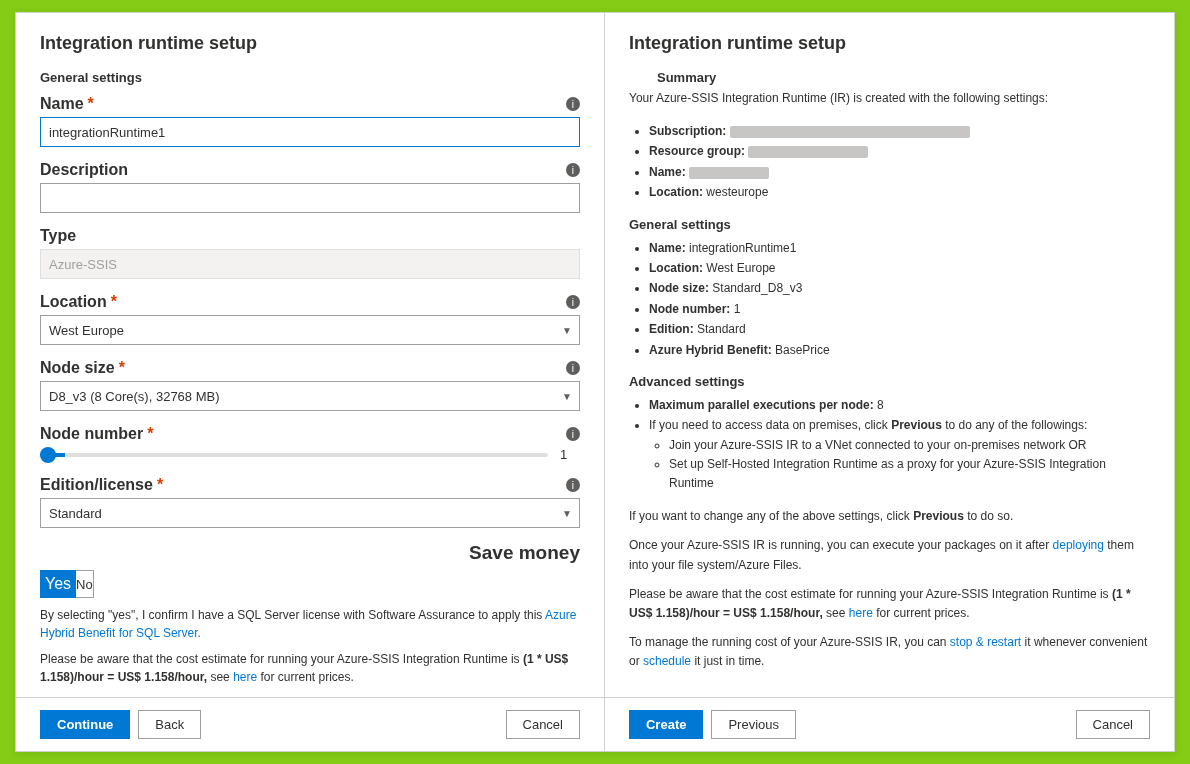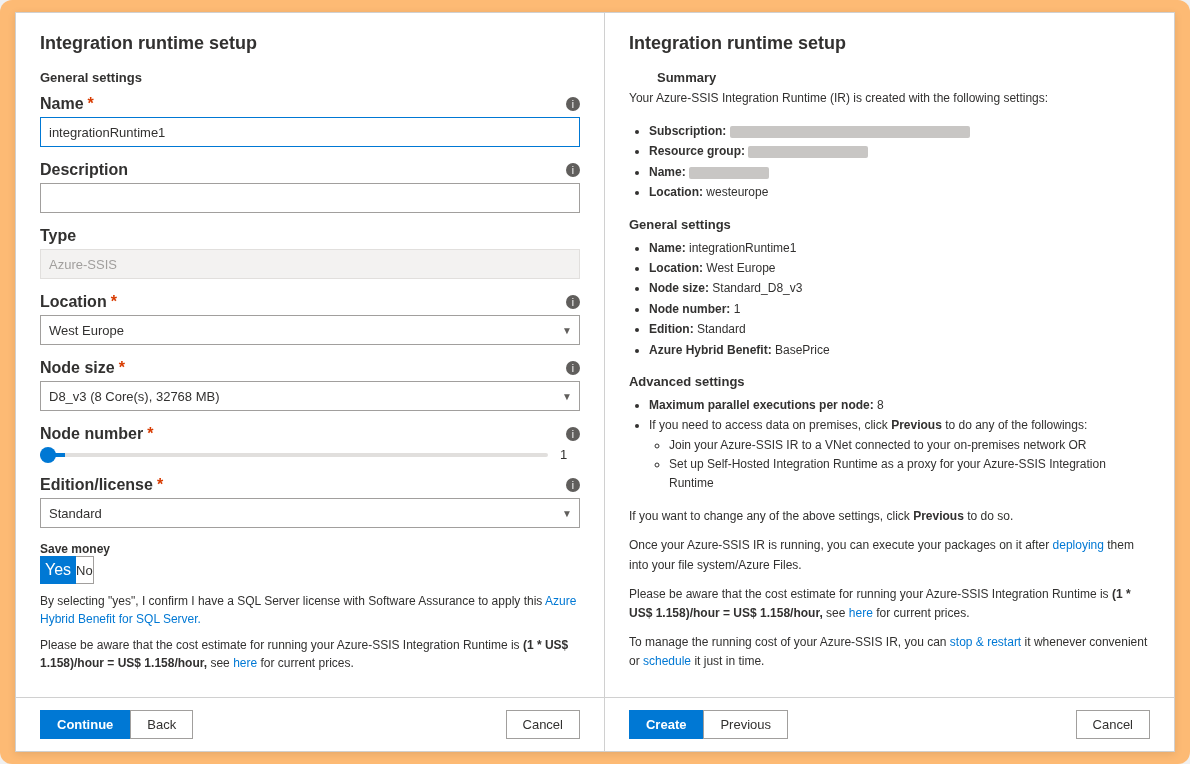--- a/index.html
+++ b/index.html
@@ -8,25 +8,24 @@
       font-size: 13px;
       background: #f0f0f0;
       display: flex;
       justify-content: center;
       align-items: center;
       min-height: 100vh;
     }
     .outer-wrapper {
       width: 1190px;
       height: 764px;
-      background: #fdba74;
+      background: #84cc16;
       display: flex;
       align-items: center;
       justify-content: center;
-      border-radius: 12px;
     }
     .main-container {
       display: flex;
       width: 1160px;
       height: 740px;
       background: white;
       border: 1px solid #d0d0d0;
       box-shadow: 0 2px 8px rgba(0,0,0,0.1);
     }
     .left-panel {
@@ -43,20 +42,21 @@
     .panel-content {
       flex: 1;
       padding: 20px 24px;
       overflow-y: auto;
     }
     .panel-footer {
       padding: 12px 24px;
       border-top: 1px solid #d0d0d0;
       display: flex;
       align-items: center;
+      gap: 8px;
     }
     .panel-title {
       font-size: 18px;
       font-weight: 600;
       color: #323130;
       margin-bottom: 16px;
     }
     .section-title {
       font-size: 13px;
       font-weight: 700;
@@ -157,23 +157,25 @@
     }
     .slider-value {
       font-size: 13px;
       color: #323130;
       min-width: 20px;
     }
     .save-money-section {
       margin-top: 4px;
     }
     .save-money-title {
-      font-size: 12px;
+      font-size: 19px;
       font-weight: 700;
       color: #323130;
+      margin-bottom: 6px;
+      text-align: right;
     }
     .save-money-row {
       display: flex;
       align-items: center;
       gap: 8px;
       flex-wrap: wrap;
     }
     .save-money-text {
       color: #323130;
       font-size: 13px;

